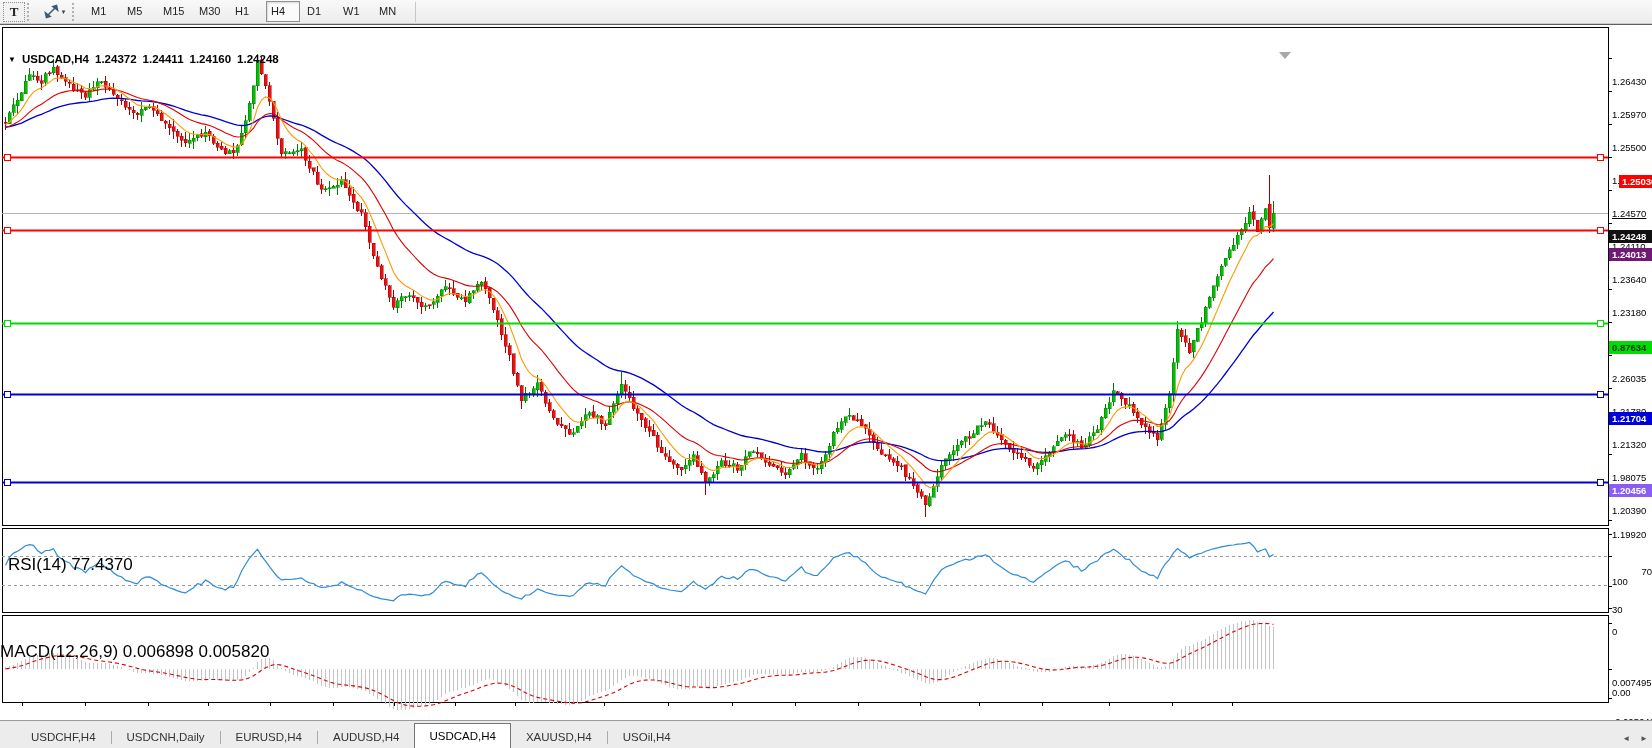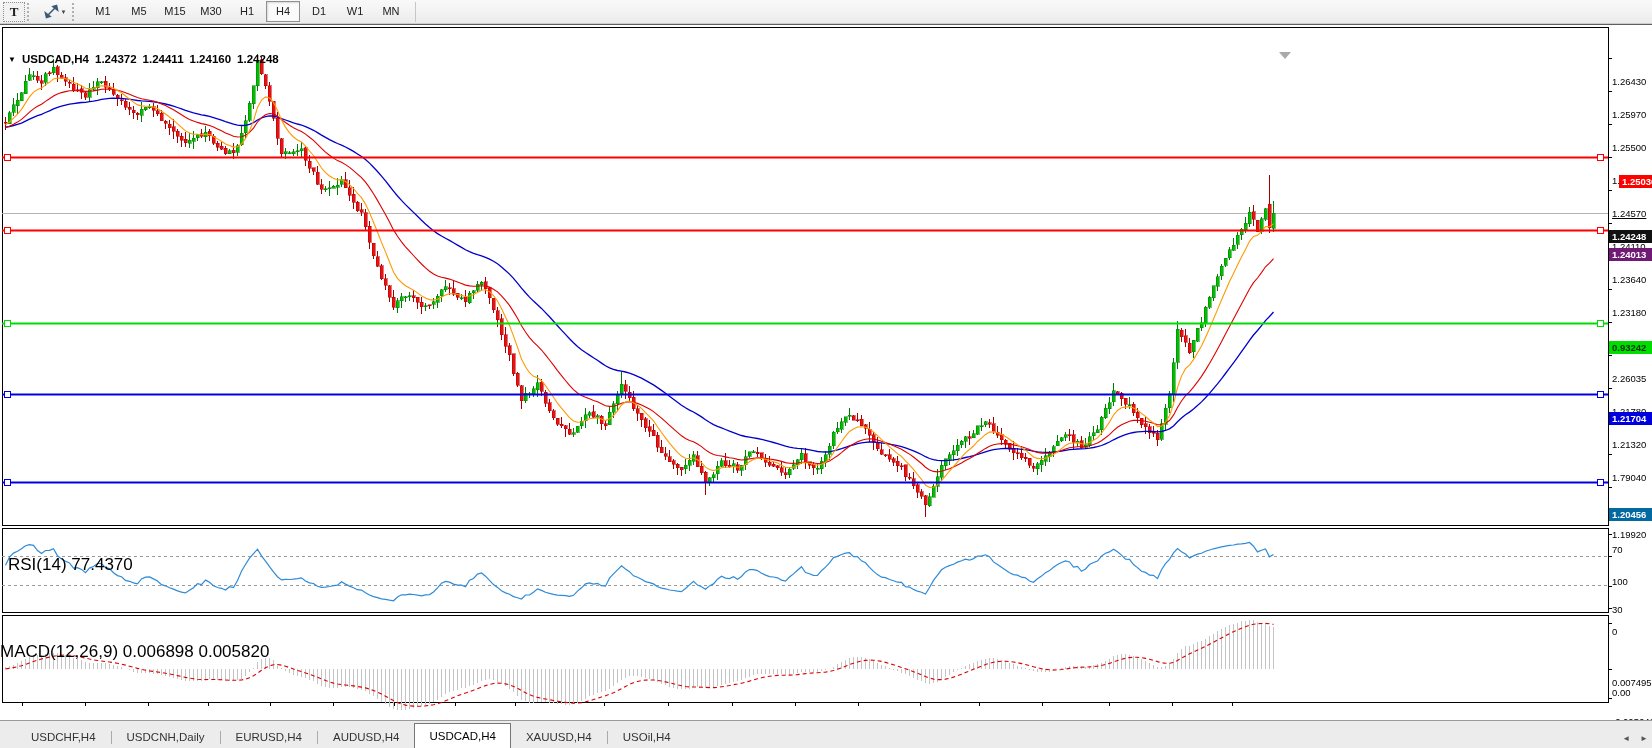--- a/index.html
+++ b/index.html
@@ -8,21 +8,21 @@
   
   #toolbar{position:absolute;top:0;left:0;width:1652px;height:24px;box-sizing:border-box;
            background:linear-gradient(#f9f9f9,#ececec);border-bottom:1px solid #cccccc;
            display:flex;align-items:center;padding:0 3px;z-index:30;}
   .tgrip{width:7px;height:18px;border-left:2px dotted #b0b0b0;margin:0 4px 0 2px;}
   .tbtn{height:18px;display:flex;align-items:center;justify-content:center;color:#222;}
   #t-tool{width:20px;border:1px dotted #8f8f8f;font-family:"Liberation Serif",serif;
           font-size:13px;font-weight:bold;background:#f2f2f2;}
   #cursor-tool{width:30px;gap:2px;}
   .caret-small{font-size:6px;color:#444;line-height:6px;}
-  .tf{min-width:24px;height:19px;line-height:19px;text-align:center;font-size:11px;color:#222;
+  .tf{min-width:24px;height:19px;line-height:19px;font-size:11px;color:#222;
       padding:0 4px;border:1px solid transparent;margin:0 1px;}
   .tf.active{background:#fbfbfb;border:1px solid #909090;box-shadow:inset 1px 1px 2px #d8d8d8;}
   .vsep{width:1px;height:20px;background:#c6c6c6;margin:0 6px;}
   
   #chartwin{position:absolute;top:24px;left:0;width:1652px;height:696px;background:#fff;
             border-top:1px solid #5f5f5f;box-sizing:border-box;}
   #chart-svg{position:absolute;top:0;left:0;z-index:1;}
   .overlay{position:absolute;z-index:10;}
   #chart-title{top:28px;left:8px;font-size:11.5px;font-weight:700;color:#000;
                display:flex;gap:6px;align-items:center;white-space:nowrap;}
@@ -1127,41 +1127,41 @@
       <span>RSI(14)</span>&nbsp;<span>77.4370</span>
     </div>
     <div class="overlay panel-label" style="top:617px;left:0;">
       <span>MACD(12,26,9)</span>&nbsp;<span>0.006898</span>&nbsp;<span>0.005820</span>
     </div>
 
     <div id="shift-marker" style="left:1279px;top:27px;"></div>
     <div id="generated-labels">
         <div class="badge" style="top: 149.5px; background: rgb(255, 0, 0); color: rgb(255, 255, 255); margin-left: 10px;">1.25036</div>
         <div class="badge" style="top: 222.5px; background: #701a75; color: rgb(255, 255, 255);">1.24013</div>
-        <div class="badge" style="top: 315.5px; background: rgb(0, 221, 0); color: rgb(0, 51, 0);">0.93242</div>
+        <div class="badge" style="top: 315.5px; background: rgb(0, 221, 0); color: rgb(0, 51, 0);">0.87634</div>
         <div class="badge" style="top: 386.5px; background: rgb(0, 0, 221); color: rgb(255, 255, 255);">1.21704</div>
-        <div class="badge" style="top: 483px; background: #0369a1; color: rgb(255, 255, 255);">1.20456</div>
+        <div class="badge" style="top: 459px; background: #8b5cf6; color: rgb(255, 255, 255);">1.20456</div>
         <div class="scale-label" style="top: 51px;">1.26430</div>
         <div class="scale-label" style="top: 84px;">1.25970</div>
         <div class="scale-label" style="top: 117px;">1.25500</div>
         <div class="scale-label" style="top: 150px;">1.25040</div>
         <div class="scale-label" style="top: 183px; text-decoration: underline;">1.24570</div>
         <div class="scale-label" style="top: 216px;">1.24110</div>
         <div class="scale-label" style="top: 249px;">1.23640</div>
         <div class="scale-label" style="top: 282px;">1.23180</div>
         <div class="scale-label" style="top: 315px;">1.22710</div>
         <div class="scale-label" style="top: 348px;">2.26035</div>
         <div class="scale-label" style="top: 381px;">1.21780</div>
         <div class="scale-label" style="top: 414px;">1.21320</div>
-        <div class="scale-label" style="top: 447px;">1.79040</div>
+        <div class="scale-label" style="top: 447px;">1.98075</div>
         <div class="scale-label" style="top: 480px;">1.20390</div>
         <div class="scale-label" style="top: 504px;">1.19920</div>
         <div class="badge" style="top: 205px; background: rgb(17, 17, 17); color: rgb(255, 255, 255);">1.24248</div>
         <div class="scale-label" style="top: 551px;">100</div>
-        <div class="scale-label" style="top: 519px;">70</div>
+        <div class="scale-label" style="top: 541px; text-align: right;">70</div>
         <div class="scale-label" style="top: 579px;">30</div>
         <div class="scale-label" style="top: 601px;">0</div>
         <div class="scale-label" style="top: 652px;">0.007495</div>
         <div class="scale-label" style="top: 662px;">0.00</div>
         <div class="scale-label" style="top: 691px;">-0.005641</div>
         <div class="date-label" style="left: -23px;">6 Apr 2021</div>
         <div class="date-label" style="left: 40px;">9 Apr 14:00</div>
         <div class="date-label" style="left: 103px;">14 Apr 04:00</div>
         <div class="date-label" style="left: 163px;">16 Apr 22:00</div>
         <div class="date-label" style="left: 225px;">21 Apr 14:00</div>

